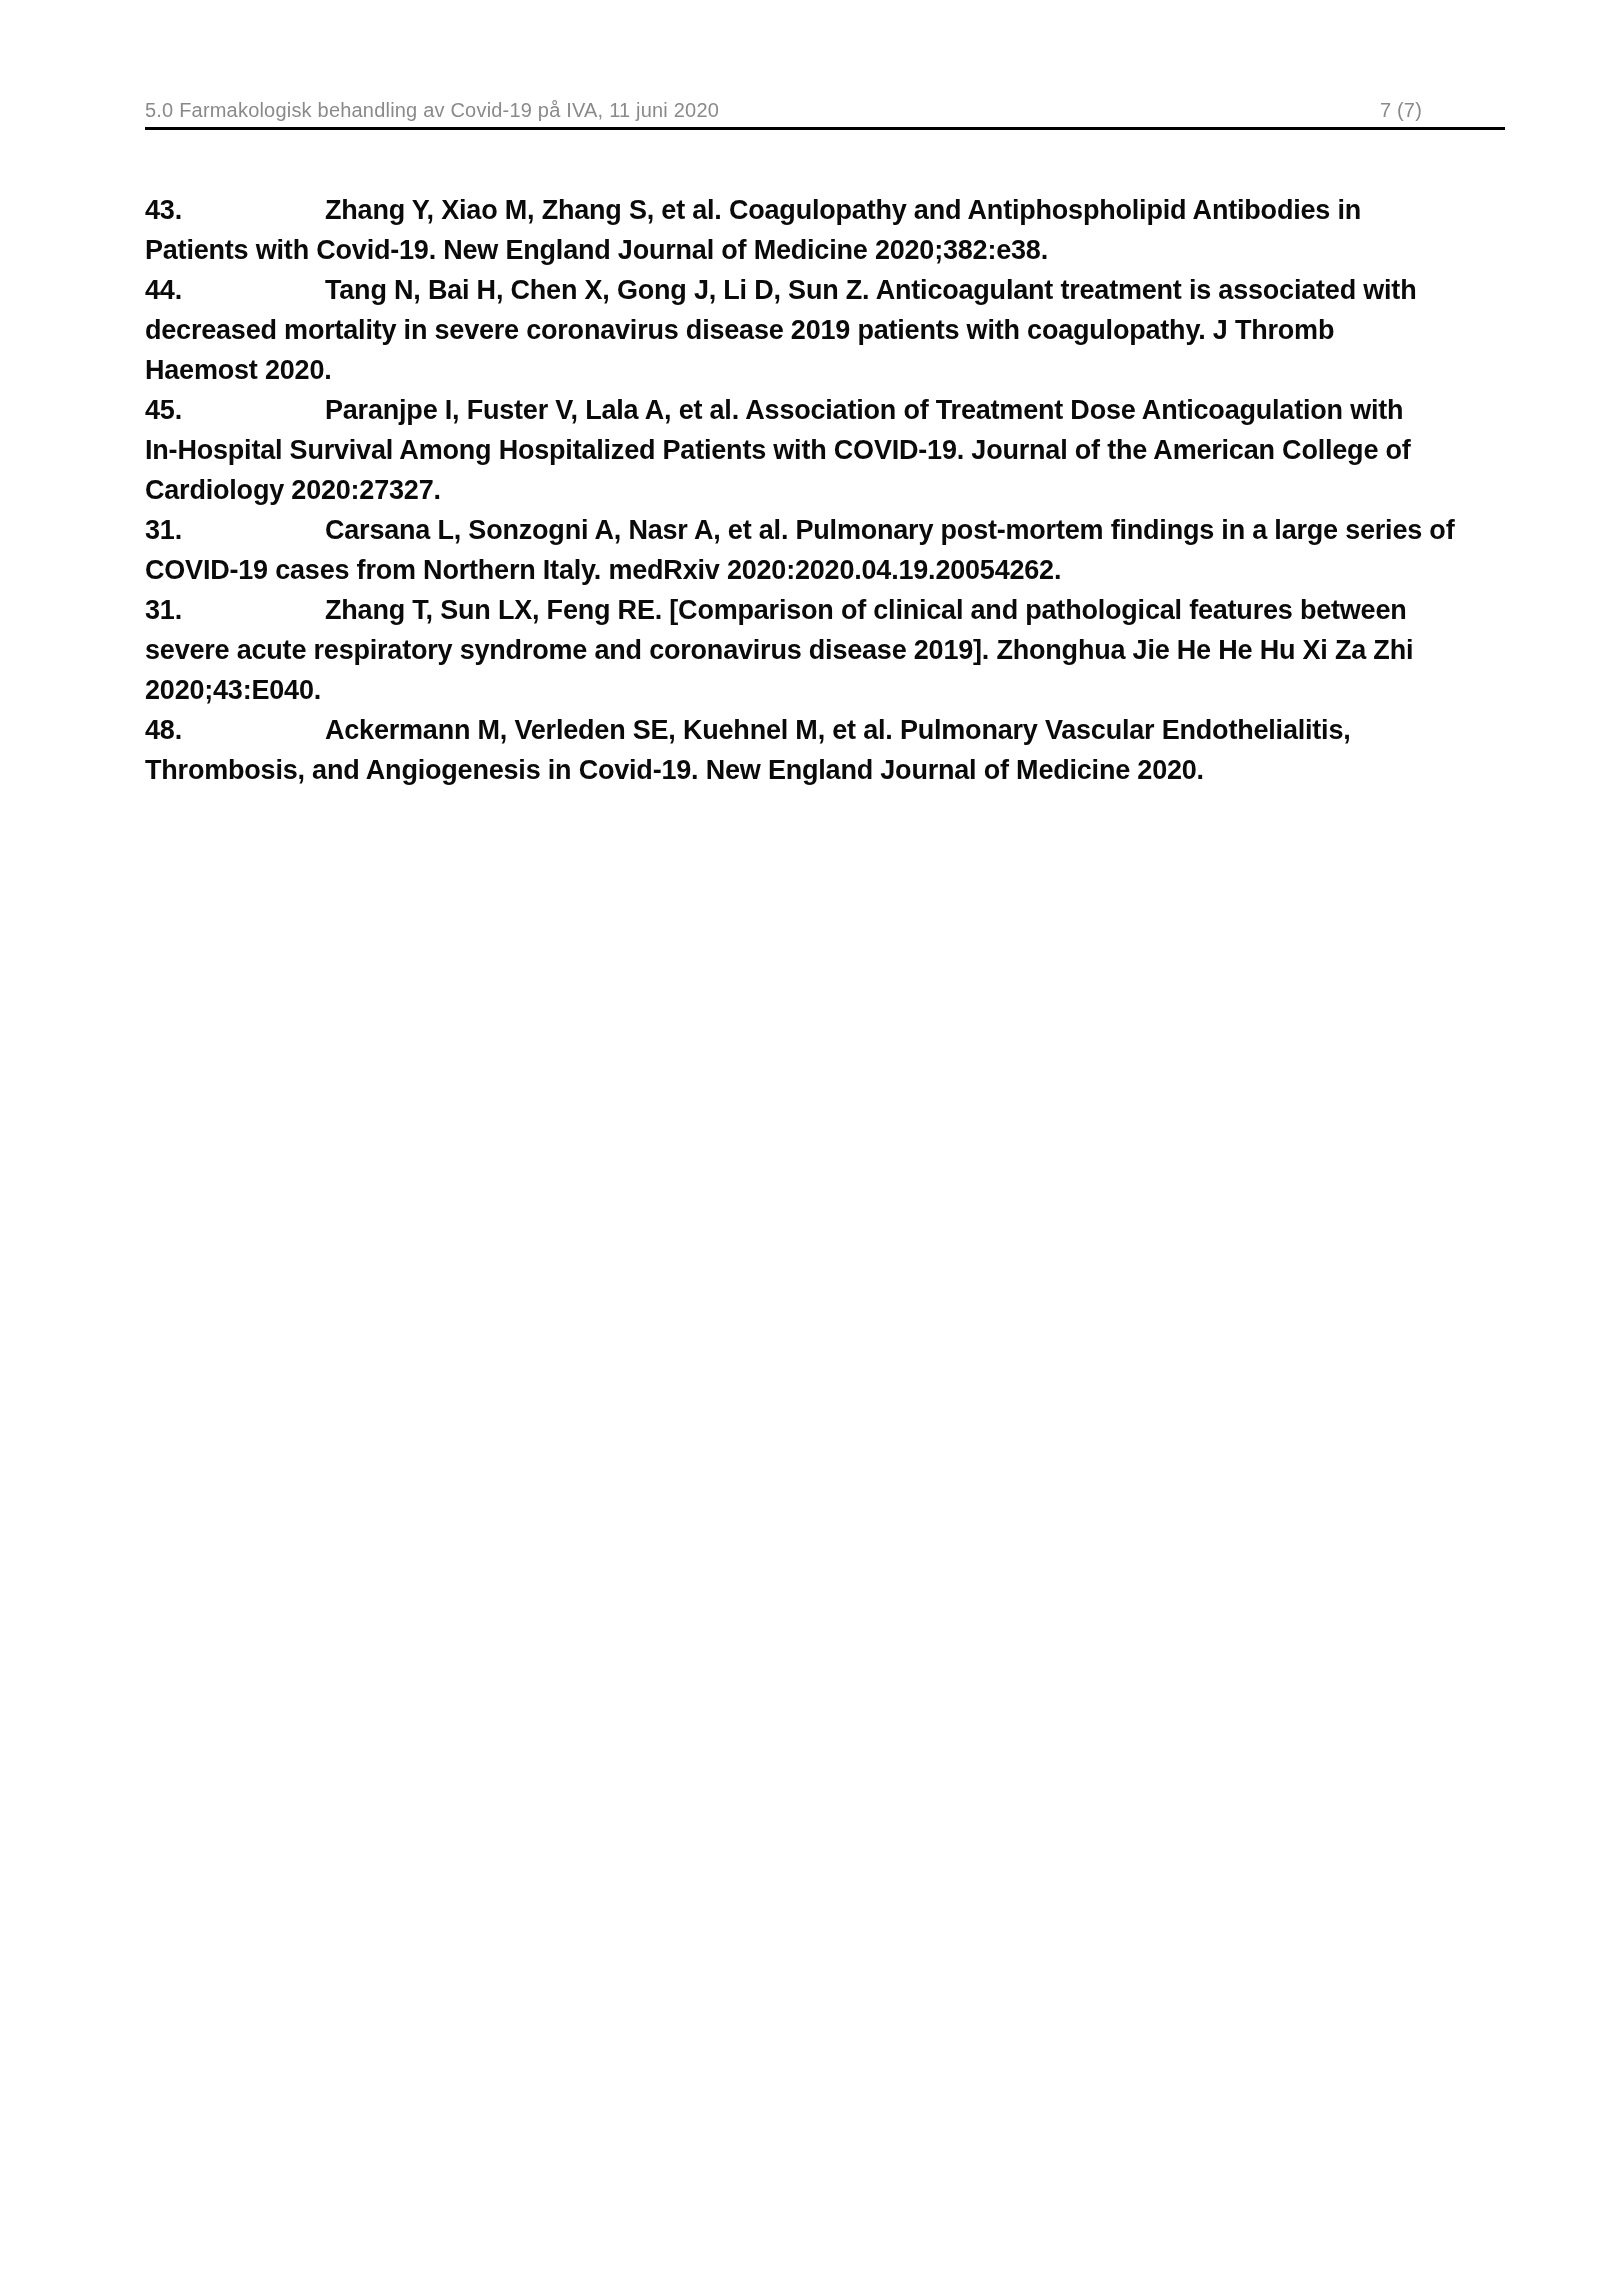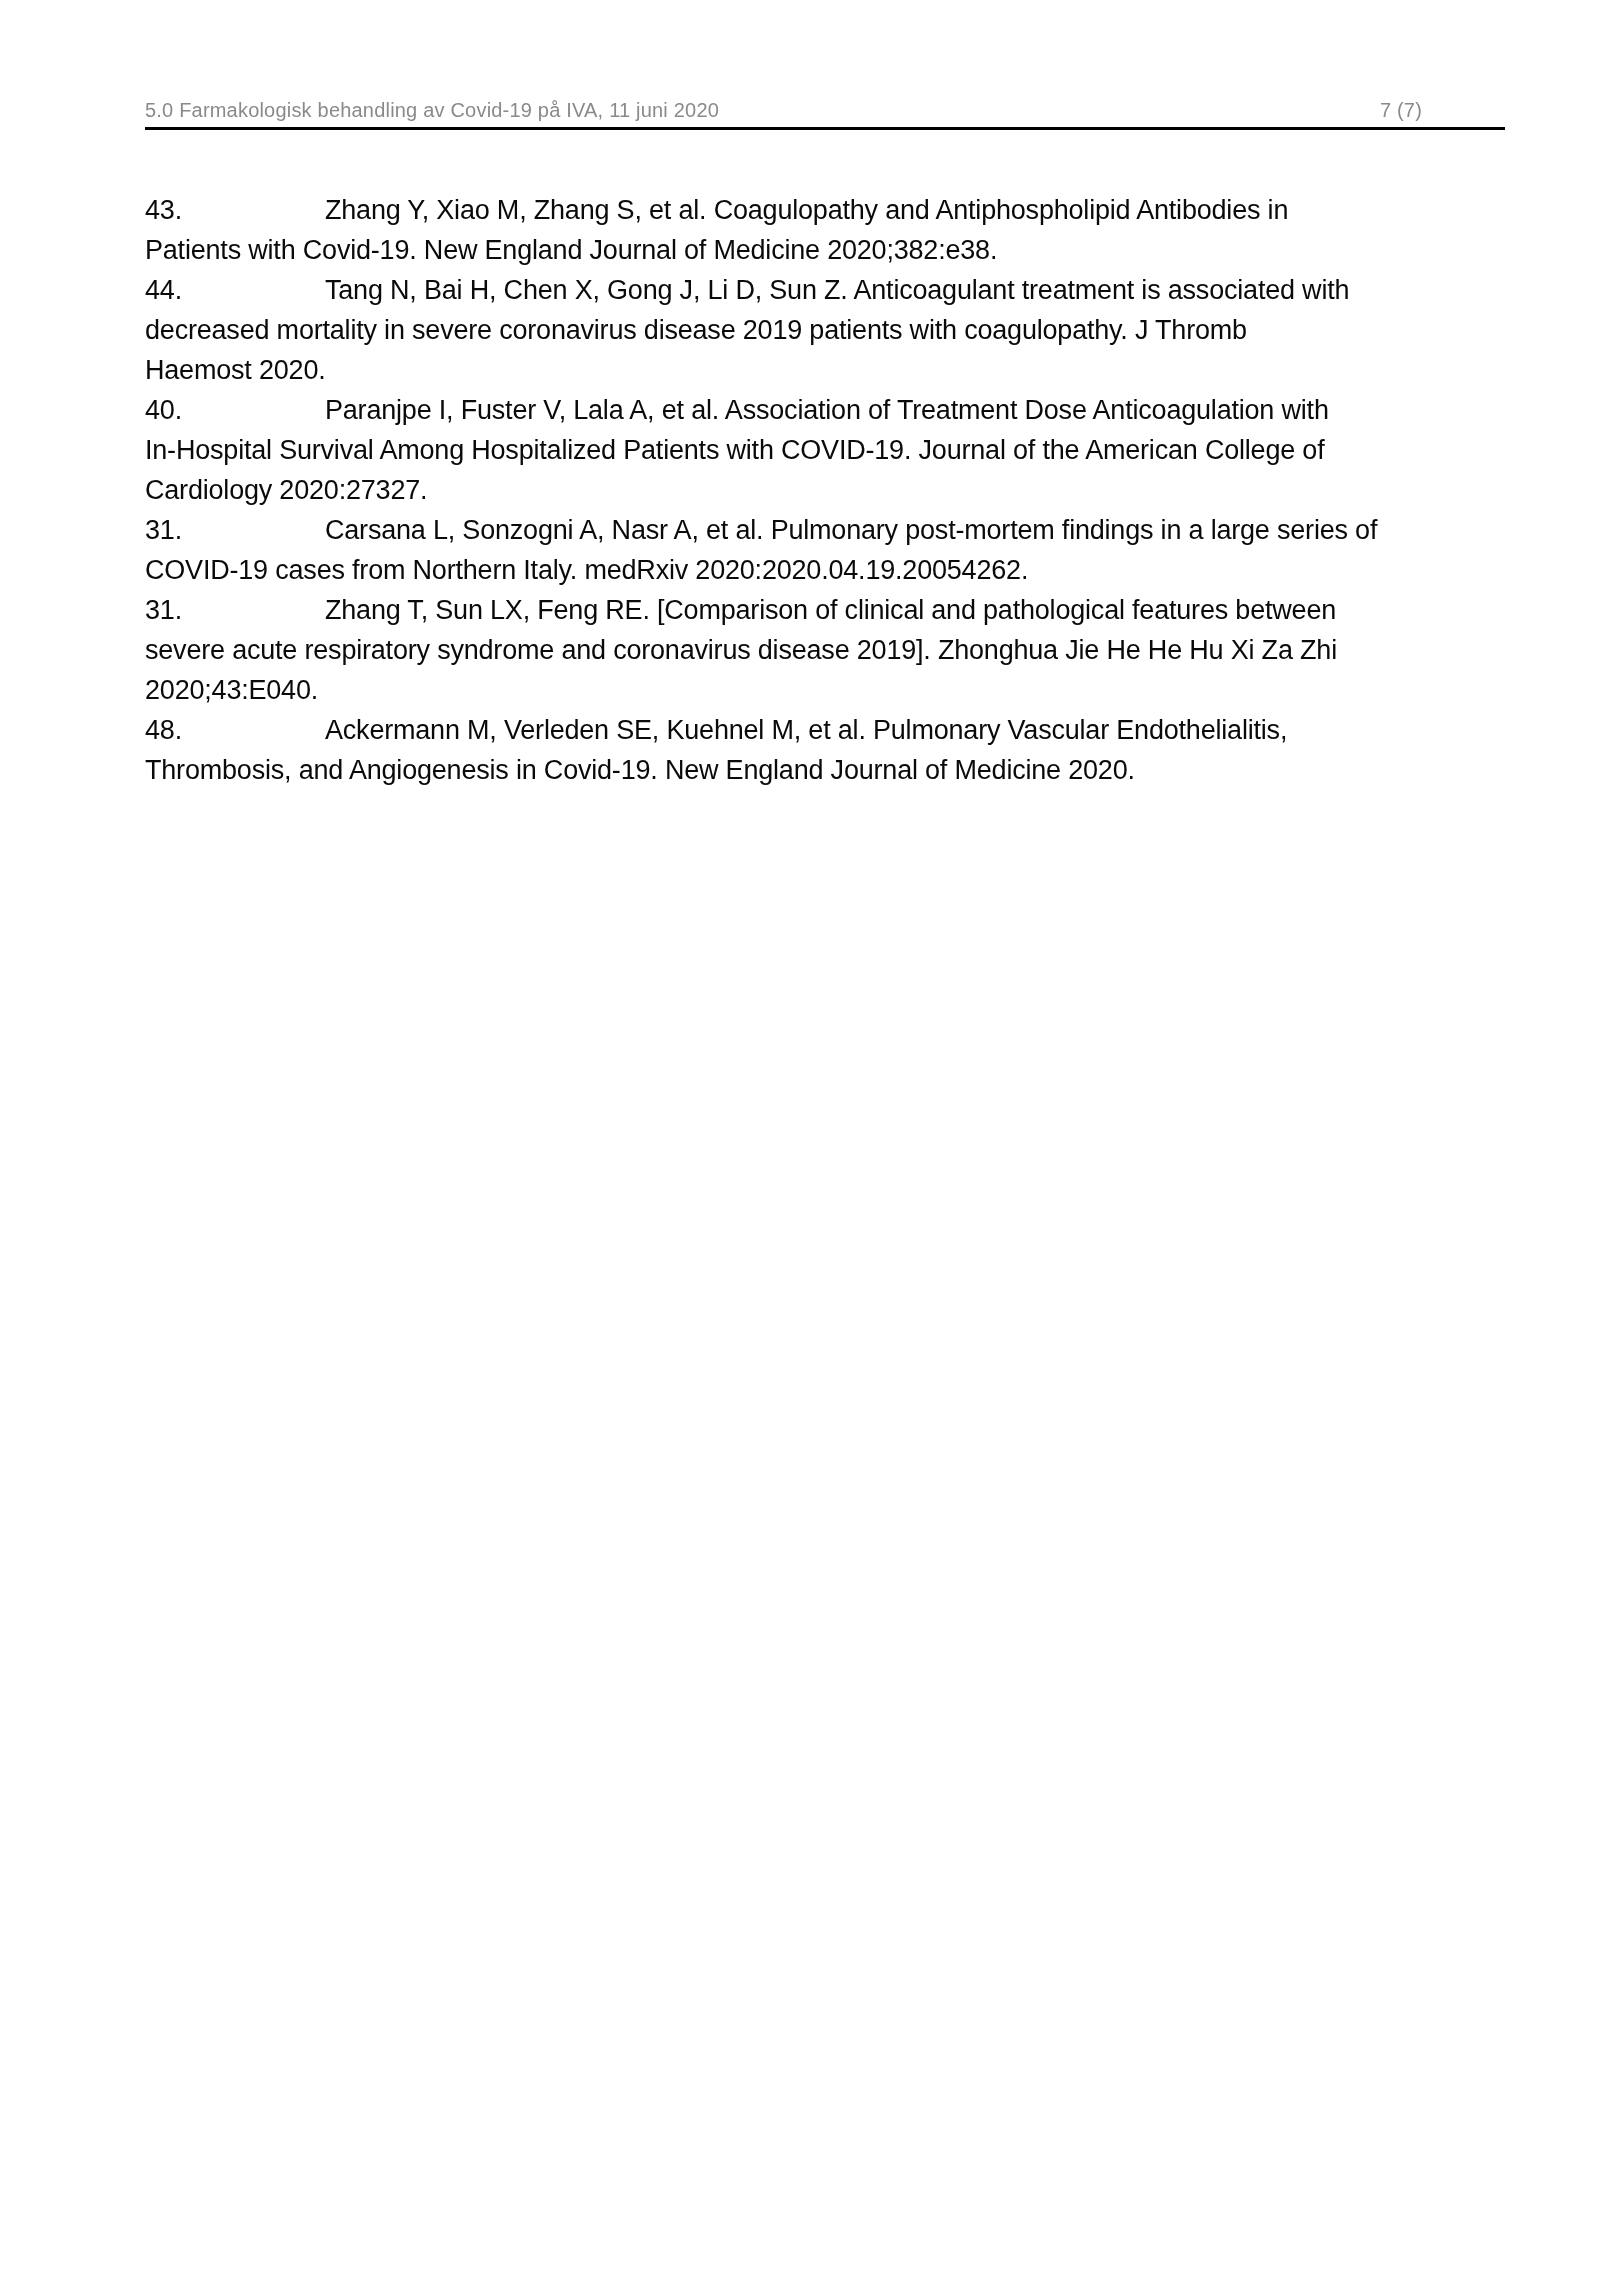--- a/index.html
+++ b/index.html
@@ -50,20 +50,21 @@
     top: 190px;
     width: 1439px;
     font-size: 27px;
     line-height: 40px;
     color: #0a0a0a;
     letter-spacing: -0.2px;
   }
   .ref {
     margin: 0;
     padding: 0;
+    font-weight: bold;
   }
   .ref-num {
     display: inline-block;
     width: 180px;
   }
   .ref-text {
     white-space: pre-line;
   }
 </style>
 </head>
@@ -79,21 +80,21 @@
   <div class="header-rule"></div>
 
   <div class="refs" id="refs">
     <p class="ref"><span class="ref-num">43.</span><span class="ref-text">Zhang Y, Xiao M, Zhang S, et al. Coagulopathy and Antiphospholipid Antibodies in
 Patients with Covid-19. New England Journal of Medicine 2020;382:e38.</span></p>
 
     <p class="ref"><span class="ref-num">44.</span><span class="ref-text">Tang N, Bai H, Chen X, Gong J, Li D, Sun Z. Anticoagulant treatment is associated with
 decreased mortality in severe coronavirus disease 2019 patients with coagulopathy. J Thromb
 Haemost 2020.</span></p>
 
-    <p class="ref"><span class="ref-num">40.</span><span class="ref-text">Paranjpe I, Fuster V, Lala A, et al. Association of Treatment Dose Anticoagulation with
+    <p class="ref"><span class="ref-num">45.</span><span class="ref-text">Paranjpe I, Fuster V, Lala A, et al. Association of Treatment Dose Anticoagulation with
 In-Hospital Survival Among Hospitalized Patients with COVID-19. Journal of the American College of
 Cardiology 2020:27327.</span></p>
 
     <p class="ref"><span class="ref-num">31.</span><span class="ref-text">Carsana L, Sonzogni A, Nasr A, et al. Pulmonary post-mortem findings in a large series of
 COVID-19 cases from Northern Italy. medRxiv 2020:2020.04.19.20054262.</span></p>
 
     <p class="ref"><span class="ref-num">31.</span><span class="ref-text">Zhang T, Sun LX, Feng RE. [Comparison of clinical and pathological features between
 severe acute respiratory syndrome and coronavirus disease 2019]. Zhonghua Jie He He Hu Xi Za Zhi
 2020;43:E040.</span></p>
 

